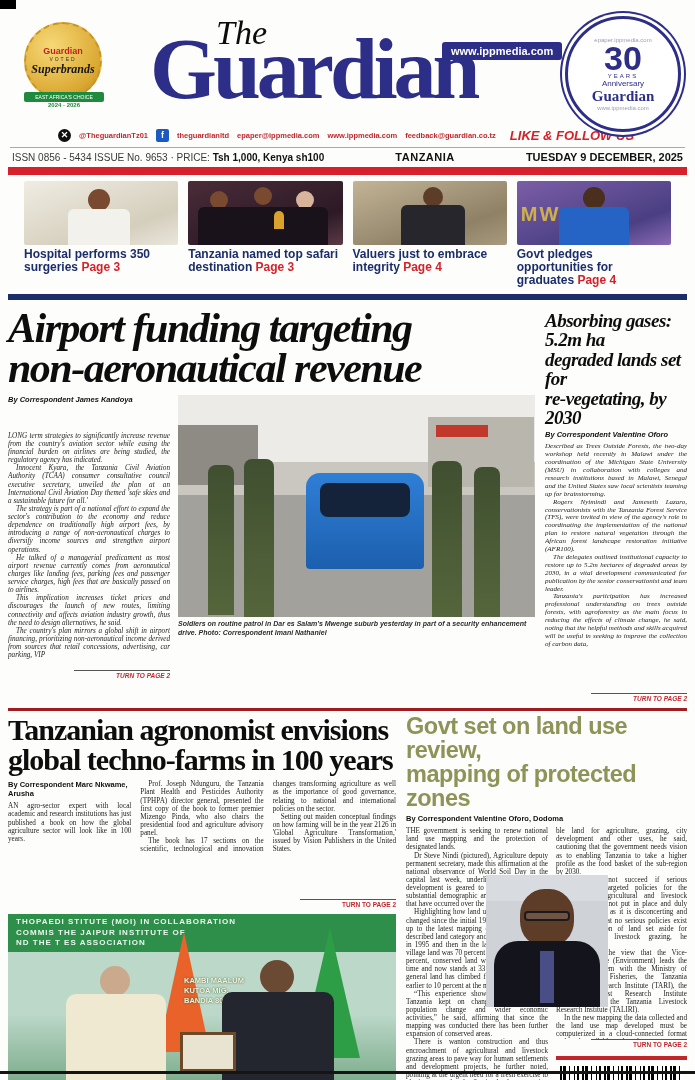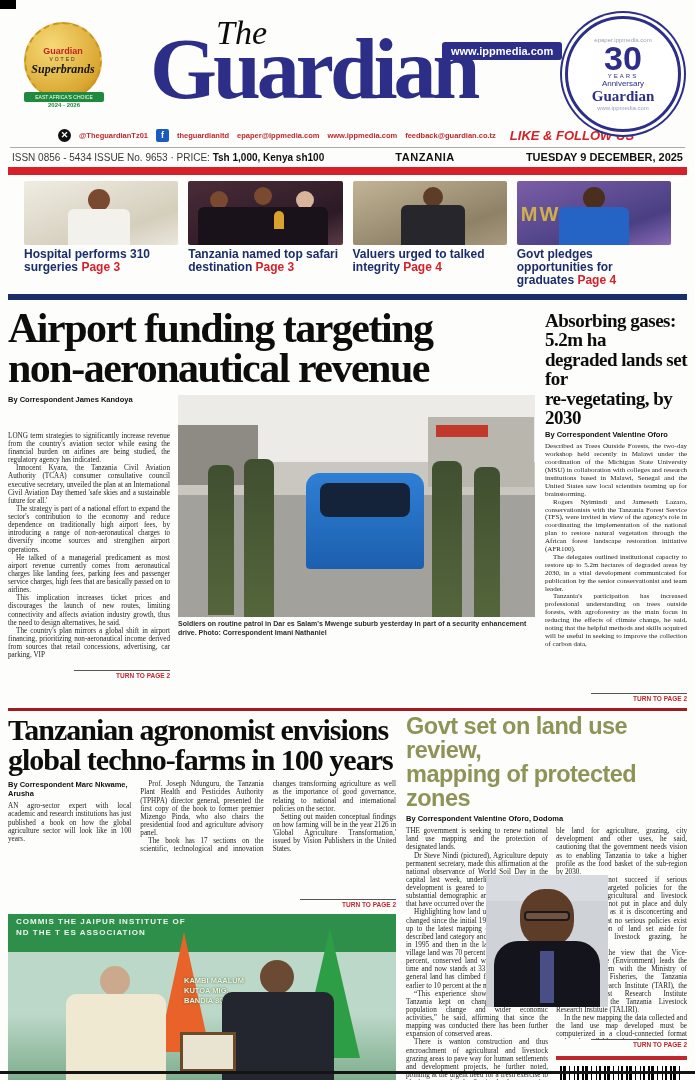--- a/index.html
+++ b/index.html
@@ -77,21 +77,21 @@
   .byline { font-size:7.5px; font-weight:bold; color:#111; margin-bottom:4px; }
   .bodycopy p { font-family:"Liberation Serif", serif; font-size:7.2px; line-height:1.13;
     text-align:justify; color:#1c1c1c; }
   .bodycopy p + p { text-indent:8px; }
   .turnref { display:block; width:96px; margin-left:auto; border-top:1px solid #555;
     text-align:right; color:#c2272d; font-size:6.5px; font-weight:bold; padding-top:1px; }
   .photocap { font-size:7px; font-weight:bold; color:#2c2c2c; line-height:1.25; }
 
   main { padding:0 8px; }
   .lead-headline { font-size:42px; line-height:0.95; letter-spacing:-1.5px; margin-top:4px; }
-  .lead-grid { display:flex; margin-top:5px; }
+  .lead-grid { display:flex; margin-top:5px;font-style:italic; }
   .lead-left { width:527px; }
   .lead-row { display:flex; }
   .lead-col { width:162px; margin-right:8px; position:relative; }
   .lead-col .clip { height:238px; overflow:hidden;margin-top:28px; }
   .photo-wrap { flex:1; }
   .lead-photo { position:relative; height:222px; overflow:hidden;
     background:linear-gradient(#ecebe7 0 30%, #c9c7c0 30% 45%, #a3a19b 45% 100%); }
   .bldg { position:absolute; background:#8d8b84; }
   .soldier { position:absolute; width:26px; border-radius:8px 8px 0 0;
     background:linear-gradient(#3f4f30,#55663c); }
@@ -198,38 +198,38 @@
     <span class="date">TUESDAY 9 DECEMBER, 2025</span>
   </div>
   <div class="redbar"></div>
 
   <div class="teasers">
     <div class="teaser">
       <div class="tphoto t1">
         <div class="head" style="left:64px;top:8px;width:22px;height:22px;"></div>
         <div class="torso" style="left:44px;top:28px;width:62px;height:40px;background:#f2f1ec;"></div>
       </div>
-      <div class="tcap"><span>Hospital performs 310 surgeries </span><span class="pg">Page 3</span></div>
+      <div class="tcap"><span>Hospital performs 350 surgeries </span><span class="pg">Page 3</span></div>
     </div>
     <div class="teaser">
       <div class="tphoto t2">
         <div class="head" style="left:22px;top:10px;width:18px;height:18px;"></div>
         <div class="head" style="left:66px;top:6px;width:18px;height:18px;"></div>
         <div class="head" style="left:108px;top:10px;width:18px;height:18px;background:#d8b49a;"></div>
         <div class="torso" style="left:10px;top:26px;width:130px;height:40px;background:#19121a;"></div>
         <div class="torso" style="left:86px;top:30px;width:10px;height:18px;background:#d9a javascript:void(0)22c;background:#d9a22c;"></div>
       </div>
       <div class="tcap"><span>Tanzania named top safari destination </span><span class="pg">Page 3</span></div>
     </div>
     <div class="teaser">
       <div class="tphoto t3">
         <div class="head" style="left:70px;top:6px;width:20px;height:20px;background:#5d3c28;"></div>
         <div class="torso" style="left:48px;top:24px;width:64px;height:42px;background:#26262c;"></div>
       </div>
-      <div class="tcap"><span>Valuers urged to talked integrity </span><span class="pg">Page 4</span></div>
+      <div class="tcap"><span>Valuers just to embrace integrity </span><span class="pg">Page 4</span></div>
     </div>
     <div class="teaser">
       <div class="tphoto t4">
         <span class="mwak">MWAK</span>
         <div class="head" style="left:66px;top:6px;width:22px;height:22px;background:#4a2f1e;"></div>
         <div class="torso" style="left:42px;top:26px;width:70px;height:40px;background:#2563c4;"></div>
       </div>
       <div class="tcap"><span>Govt pledges opportunities for graduates </span><span class="pg">Page 4</span></div>
     </div>
   </div>
@@ -303,20 +303,21 @@
         <div class="agro-cols bodycopy">
           <div class="byline">By Correspondent Marc Nkwame, Arusha</div>
           <p>AN agro-sector expert with local academic and research institutions has just published a book on how the global agriculture sector will look like in 100 years.</p>
           <p>Prof. Joseph Ndunguru, the Tanzania Plant Health and Pesticides Authority (TPHPA) director general, presented the first copy of the book to former premier Mizengo Pinda, who also chairs the presidential food and agriculture advisory panel.</p>
           <p>The book has 17 sections on the scientific, technological and innovation changes transforming agriculture as well as the importance of good governance, relating to national and international policies on the sector.</p>
           <p>Setting out maiden conceptual findings on how farming will be in the year 2126 in 'Global Agriculture Transformation,' issued by Vision Publishers in the United States.</p>
           <span class="turnref agro-turn">TURN TO PAGE 2</span>
         </div>
         <div class="agro-photo">
           <div class="gbanner">
+            <span style="display:block">THOPAEDI    STITUTE (MOI) IN COLLABORATION</span>
             <span style="display:block">COMMIS          THE JAIPUR INSTITUTE OF</span>
             <span style="display:block">ND THE T             ES ASSOCIATION</span>
           </div>
           <div class="cone orange"></div>
           <div class="cone green"></div>
           <div class="kambi">
             <span style="display:block">KAMBI MAALUM</span>
             <span style="display:block">KUTOA MIG.</span>
             <span style="display:block">BANDIA 800</span>
           </div>

